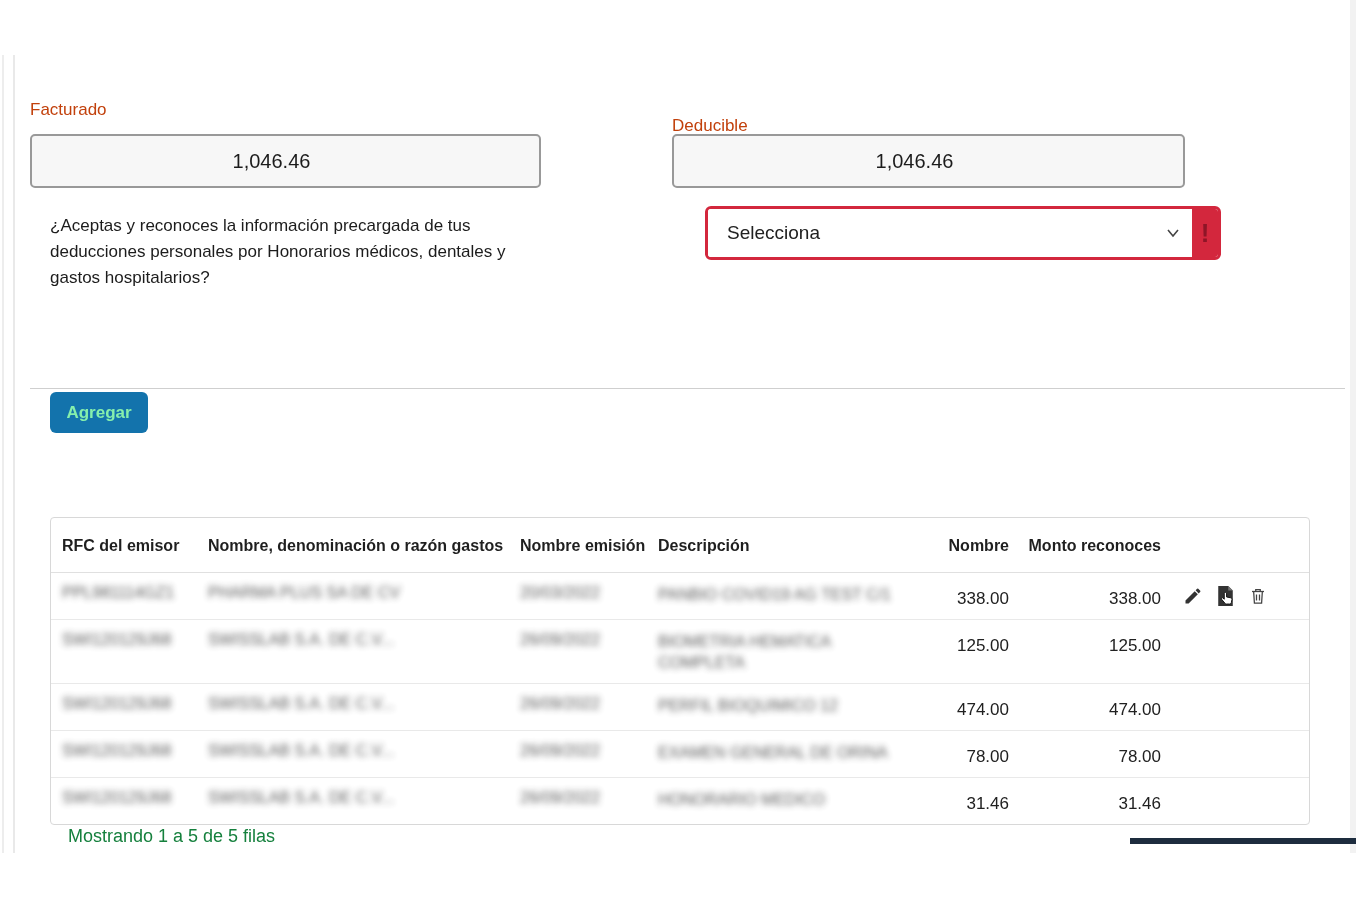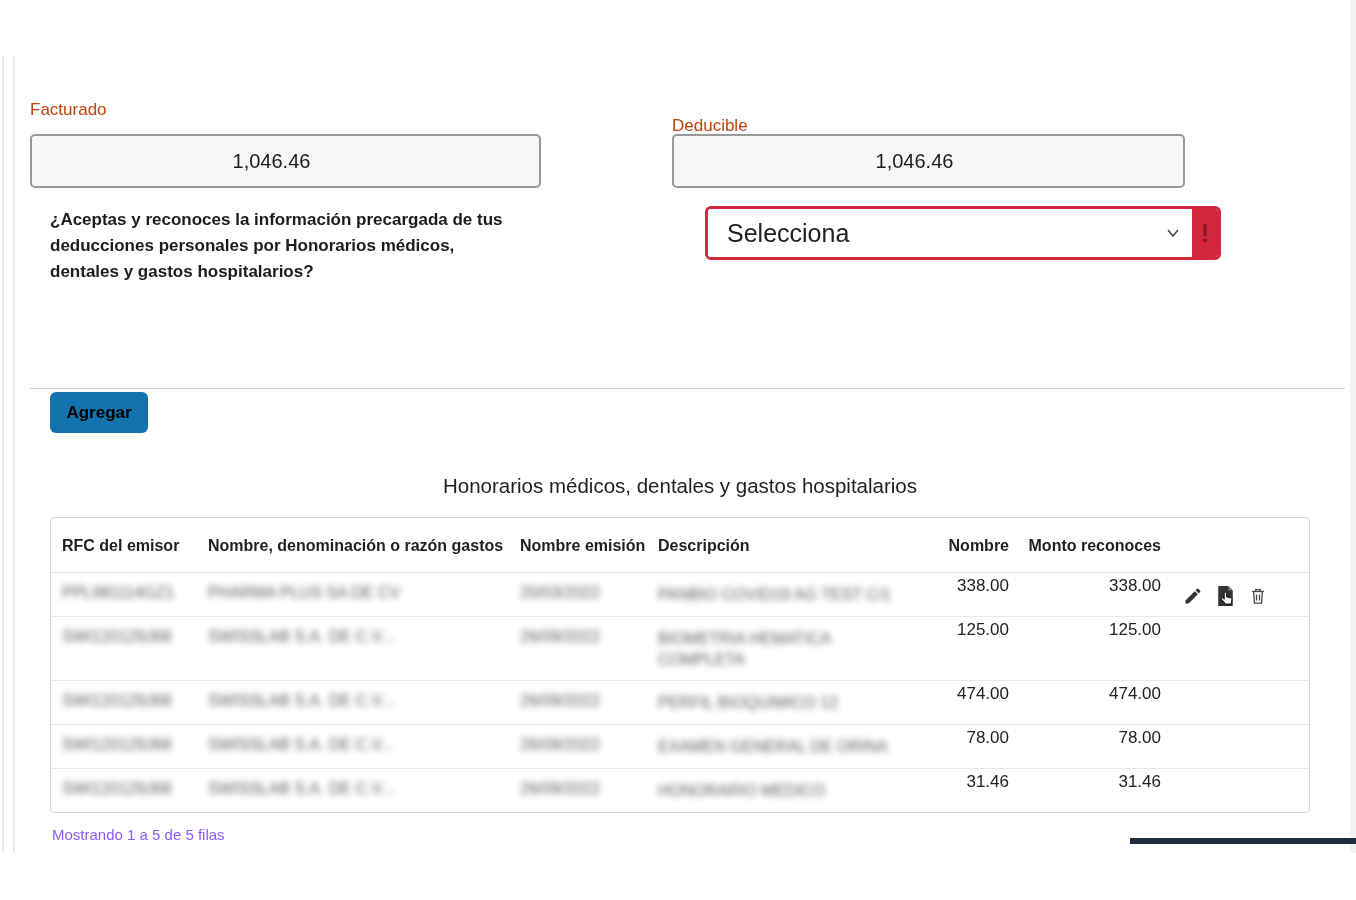--- a/index.html
+++ b/index.html
@@ -15,59 +15,59 @@
   .field-label { position:absolute; font-size:17px; color:#c2410c; }
   .lbl-facturado { left:30px;  top:100px; }
   .lbl-deducible { left:672px; top:100px;margin-top:16px; }
 
   .amount-input { position:absolute; height:54px; background:#f7f7f7; border:2px solid #999;
                   border-radius:5px; font-size:20px; color:#1c1c1c; text-align:center;
                   padding-right:28px; font-family:"Liberation Sans", sans-serif; }
   .inp-facturado { left:30px;  top:134px; width:511px; }
   .inp-deducible { left:672px; top:134px; width:513px; }
 
-  .question { position:absolute; left:50px; top:207px; width:470px; font-size:17px;
-              line-height:26px; color:#1c1c1c;font-weight:bold; }
+  .question { position:absolute; left:50px; top:213px; width:470px; font-size:17px;
+              line-height:26px; color:#1c1c1c; }
 
   .select-wrap { position:absolute; left:705px; top:206px; width:516px; height:54px;
                  border:3px solid #d3273d; border-radius:6px; overflow:hidden;
                  display:flex; background:#fff; cursor:pointer; }
   .select-box { flex:1; position:relative; display:flex; align-items:center;
-                padding-left:19px; font-size:25px; color:#212121; background:#fff; }
+                padding-left:19px; font-size:19px; color:#212121; background:#fff; }
   .select-chevron { position:absolute; right:12px; top:50%; margin-top:-6px; width:14px; height:12px; }
   .alert-badge { width:26px; background:#d3273d; color:#8e1527; display:flex; align-items:center;
                  justify-content:center; font-size:26px; font-weight:bold; }
 
   .divider { position:absolute; left:30px; top:388px; width:1315px; height:1px; background:#cfcfcf; }
 
   .btn-agregar { position:absolute; left:50px; top:392px; width:98px; height:41px;
-                 background:#1373ac; color:#000000; border:none; border-radius:6px;
+                 background:#1373ac; color:#86efac; border:none; border-radius:6px;
                  font-size:17px; font-weight:bold; font-family:"Liberation Sans", sans-serif; cursor:pointer; }
 
   .table-title { position:absolute; left:50px; top:474px; width:1260px; text-align:center;
                  font-size:20.5px; color:#1f1f1f; }
 
   .table-card { position:absolute; left:50px; top:517px; width:1260px; background:#fff;
                 border:1px solid #d8d8d8; border-radius:4px; }
   table { border-collapse:collapse; width:100%; table-layout:fixed; }
   th { font-weight:bold; font-size:16px; color:#1f1f1f; text-align:left;
        padding:19px 0 17px 11px; border-bottom:1px solid #e0e0e0; }
   th.num, td.num { text-align:right; padding-right:2px; }
   td { font-size:16px; color:#2b2b2b; vertical-align:top; padding:11px 4px 10px 11px;
        border-bottom:1px solid #e9e9e9; }
   tr:last-child td { border-bottom:none; }
-  td.num { font-size:17px; color:#212121; padding-top:3px; }
+  td.num { font-size:17px; color:#212121; padding-top:16px; }
   td.c-desc { white-space:pre-line; line-height:21px; }
   .blur { filter:blur(3px); color:#4a4a4a; opacity:.9; }
   .row-actions { display:flex; gap:13px; align-items:center; padding-left:9px; padding-top:2px; }
   .icon-btn { width:20px; height:20px; position:relative; cursor:pointer; }
   .icon-btn svg { display:block; }
   .cursor-overlay { position:absolute; left:4px; top:5px; }
 
-  .pagination { position:absolute; left:52px; top:826px; font-size:15px; color:#8b5cf6; }
+  .pagination { position:absolute; left:68px; top:826px; font-size:18px; color:#15803d; }
 
   .navy-bar { position:absolute; left:1130px; top:838px; width:226px; height:6px; background:#1d2c3e; }
 </style>
 </head>
 <body>
 
 <div class="stage">
   <div class="clip">
 
     <div class="edge-line-a"></div>
@@ -89,21 +89,20 @@
             <polyline points="2,3 7,9 12,3" fill="none" stroke="#444" stroke-width="1.6"></polyline>
           </svg>
       </div>
       <div class="alert-badge">!</div>
     </div>
 
     <div class="divider"></div>
 
     <button class="btn-agregar">Agregar</button>
 
-    <div class="table-title">Honorarios médicos, dentales y gastos hospitalarios</div>
 
     <div class="table-card">
       <table>
         <colgroup>
           <col style="width:146px">
             <col style="width:312px">
             <col style="width:138px">
           <col style="width:268px">
             <col style="width:96px">
             <col style="width:152px">

